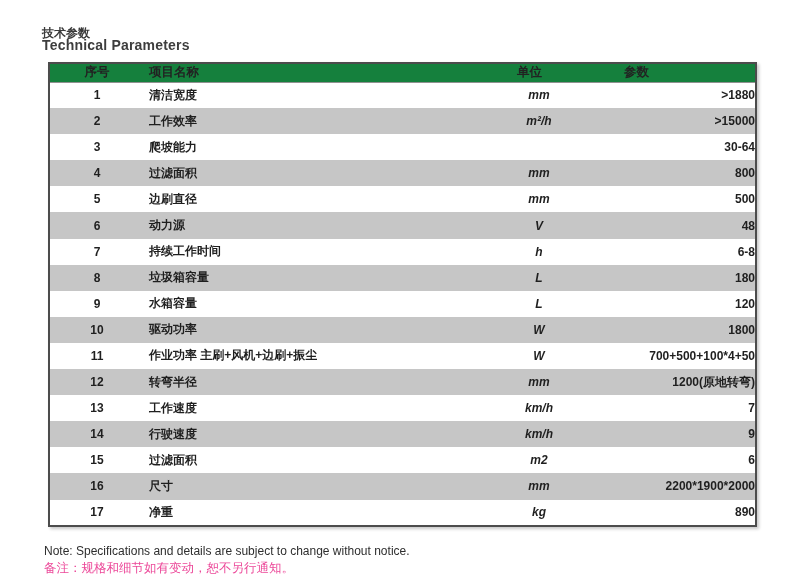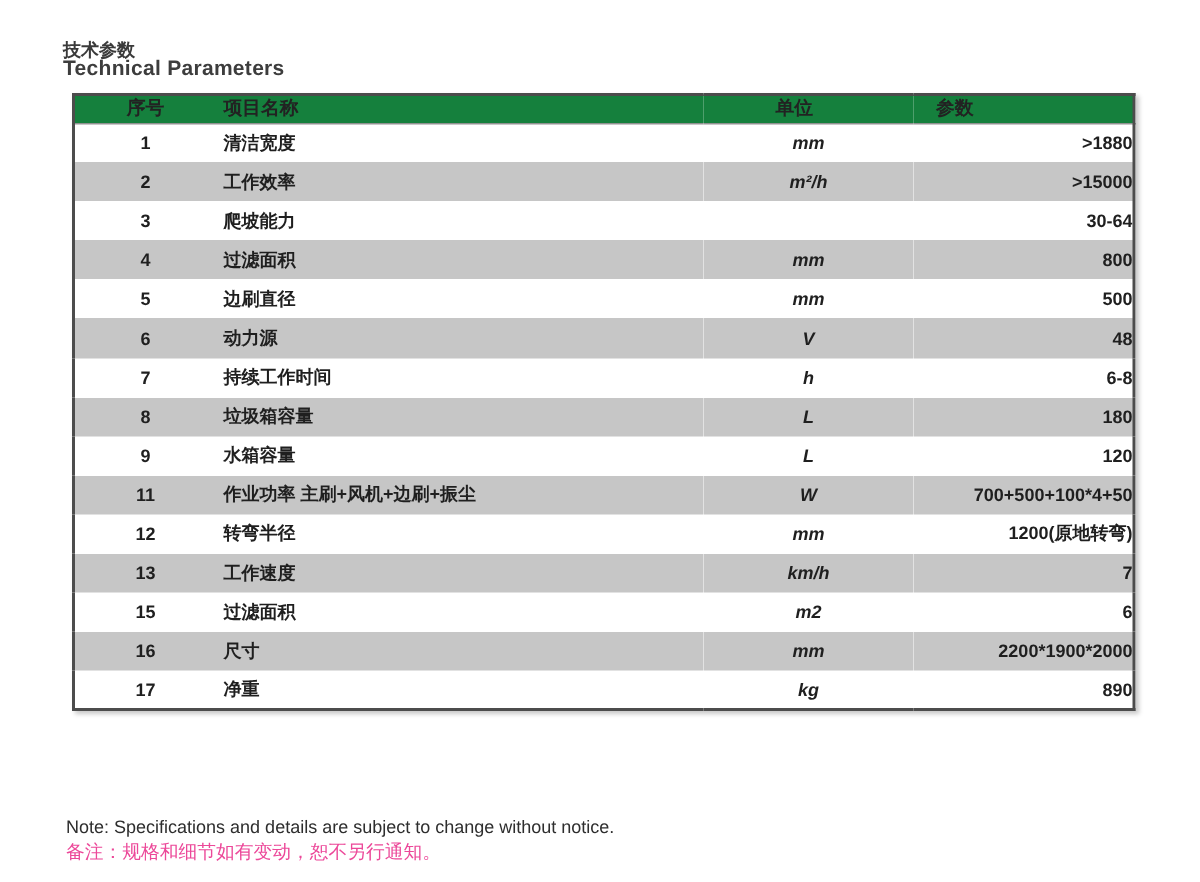--- a/index.html
+++ b/index.html
@@ -140,38 +140,50 @@
       <td class="t-unit">L</td>
       <td class="t-param">180</td>
     </tr>
         <tr>
       <td class="t-no">9</td>
       <td class="t-item">水箱容量</td>
       <td class="t-unit">L</td>
       <td class="t-param">120</td>
     </tr>
         <tr>
+      <td class="t-no">10</td>
+      <td class="t-item">驱动功率</td>
+      <td class="t-unit">W</td>
+      <td class="t-param">1800</td>
+    </tr>
+        <tr>
       <td class="t-no">11</td>
       <td class="t-item">作业功率 主刷+风机+边刷+振尘</td>
       <td class="t-unit">W</td>
       <td class="t-param">700+500+100*4+50</td>
     </tr>
         <tr>
       <td class="t-no">12</td>
       <td class="t-item">转弯半径</td>
       <td class="t-unit">mm</td>
       <td class="t-param">1200(原地转弯)</td>
     </tr>
         <tr>
       <td class="t-no">13</td>
       <td class="t-item">工作速度</td>
       <td class="t-unit">km/h</td>
       <td class="t-param">7</td>
     </tr>
         <tr>
+      <td class="t-no">14</td>
+      <td class="t-item">行驶速度</td>
+      <td class="t-unit">km/h</td>
+      <td class="t-param">9</td>
+    </tr>
+        <tr>
       <td class="t-no">15</td>
       <td class="t-item">过滤面积</td>
       <td class="t-unit">m2</td>
       <td class="t-param">6</td>
     </tr>
         <tr>
       <td class="t-no">16</td>
       <td class="t-item">尺寸</td>
       <td class="t-unit">mm</td>
       <td class="t-param">2200*1900*2000</td>

